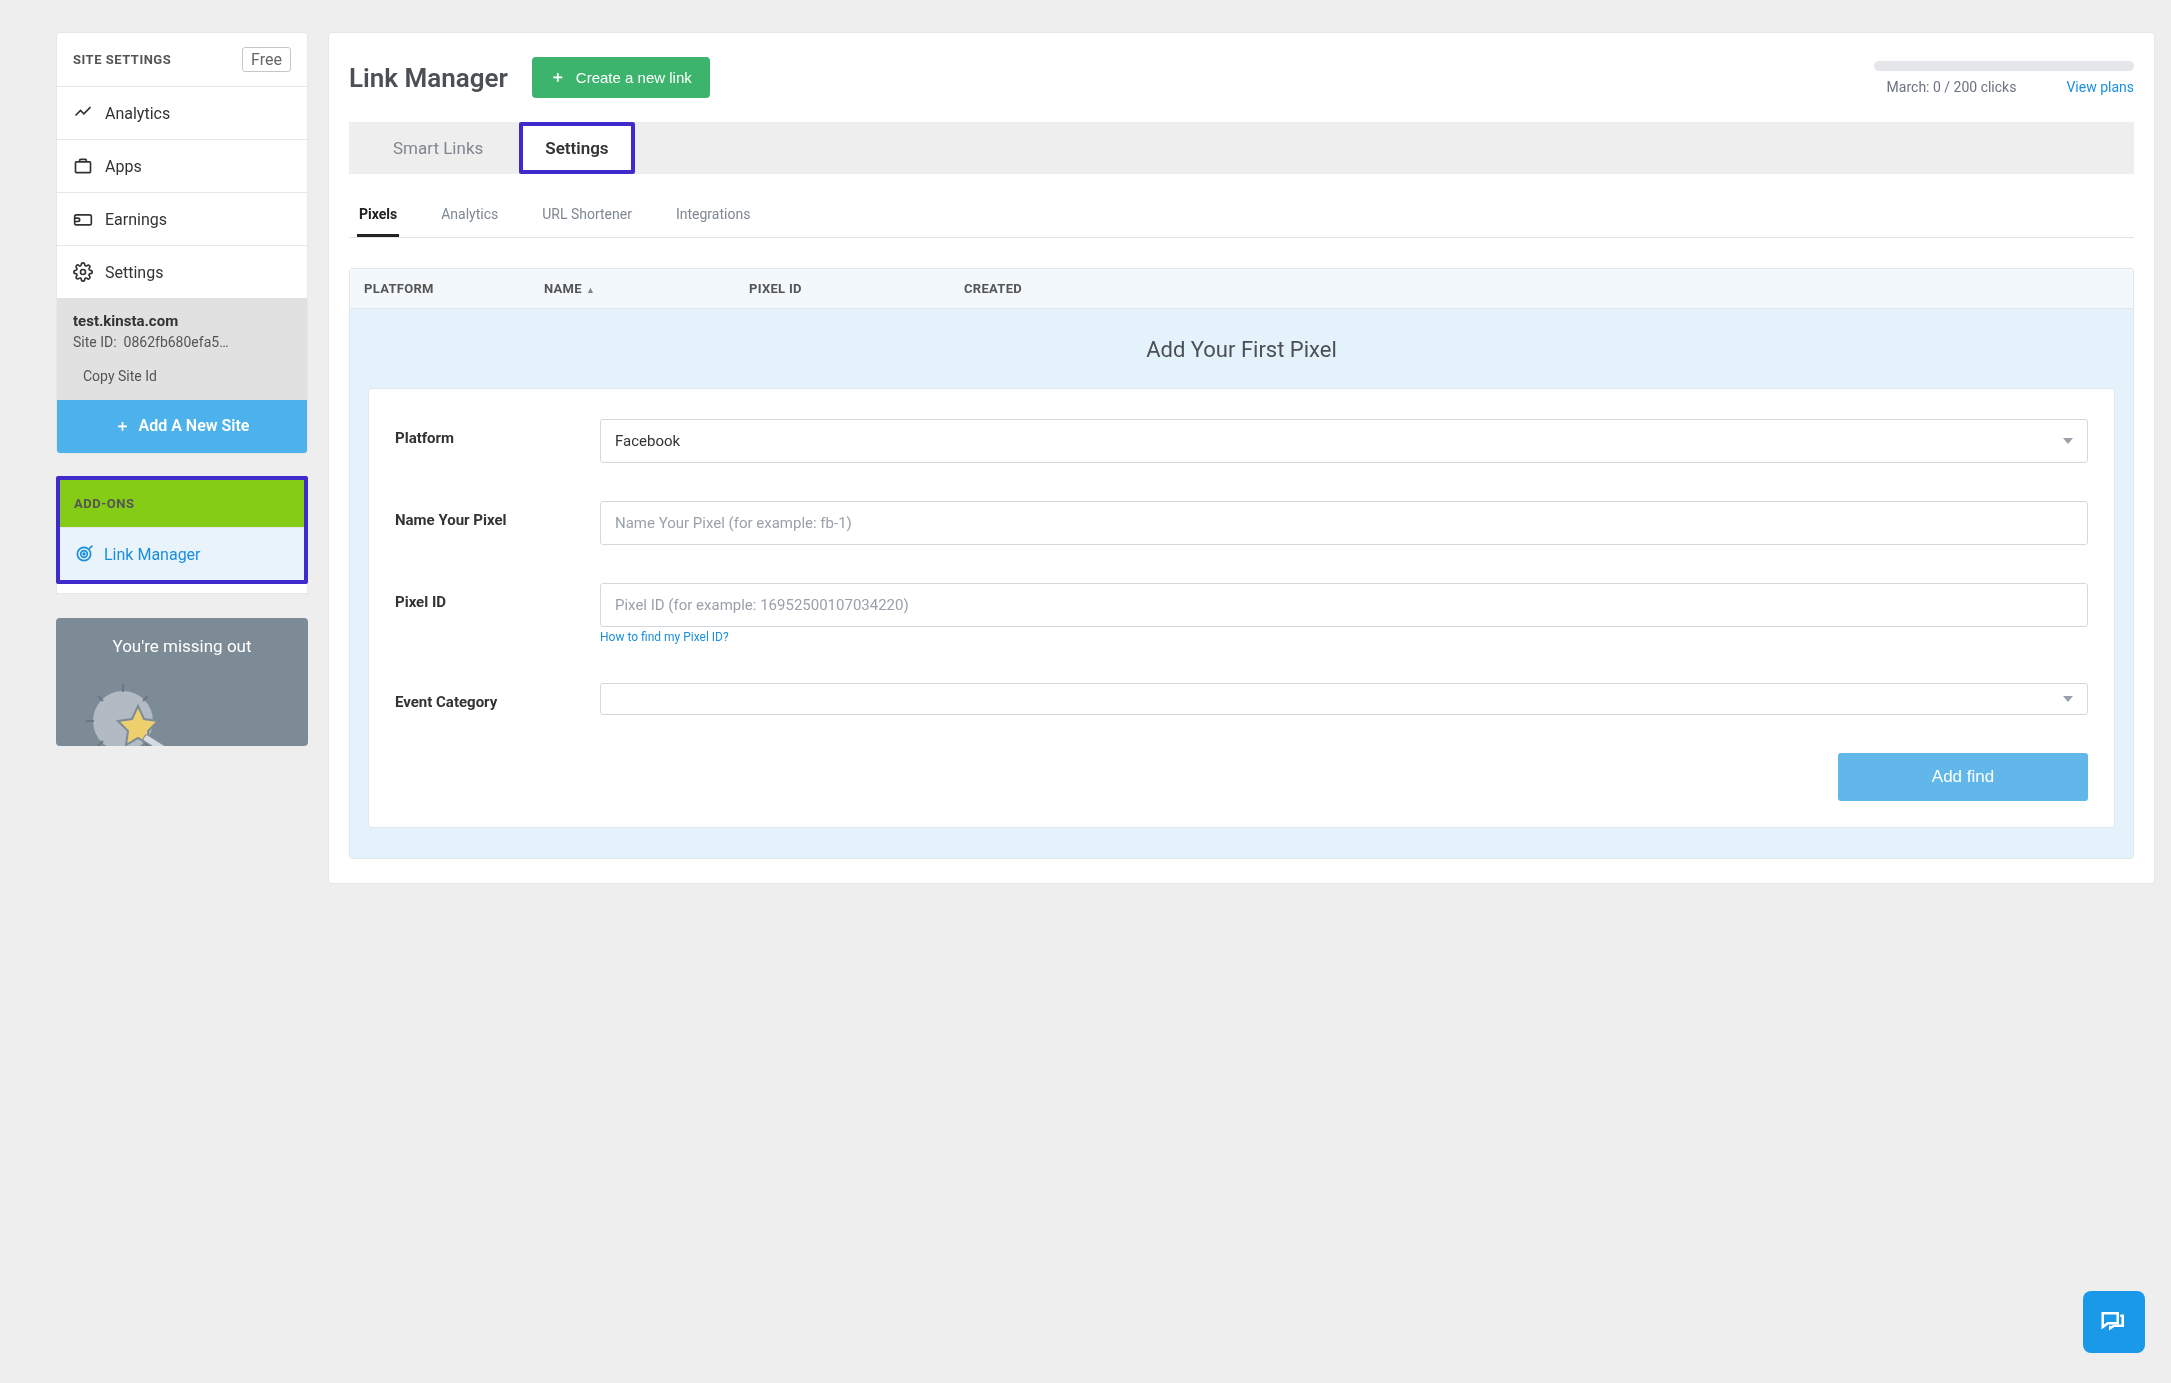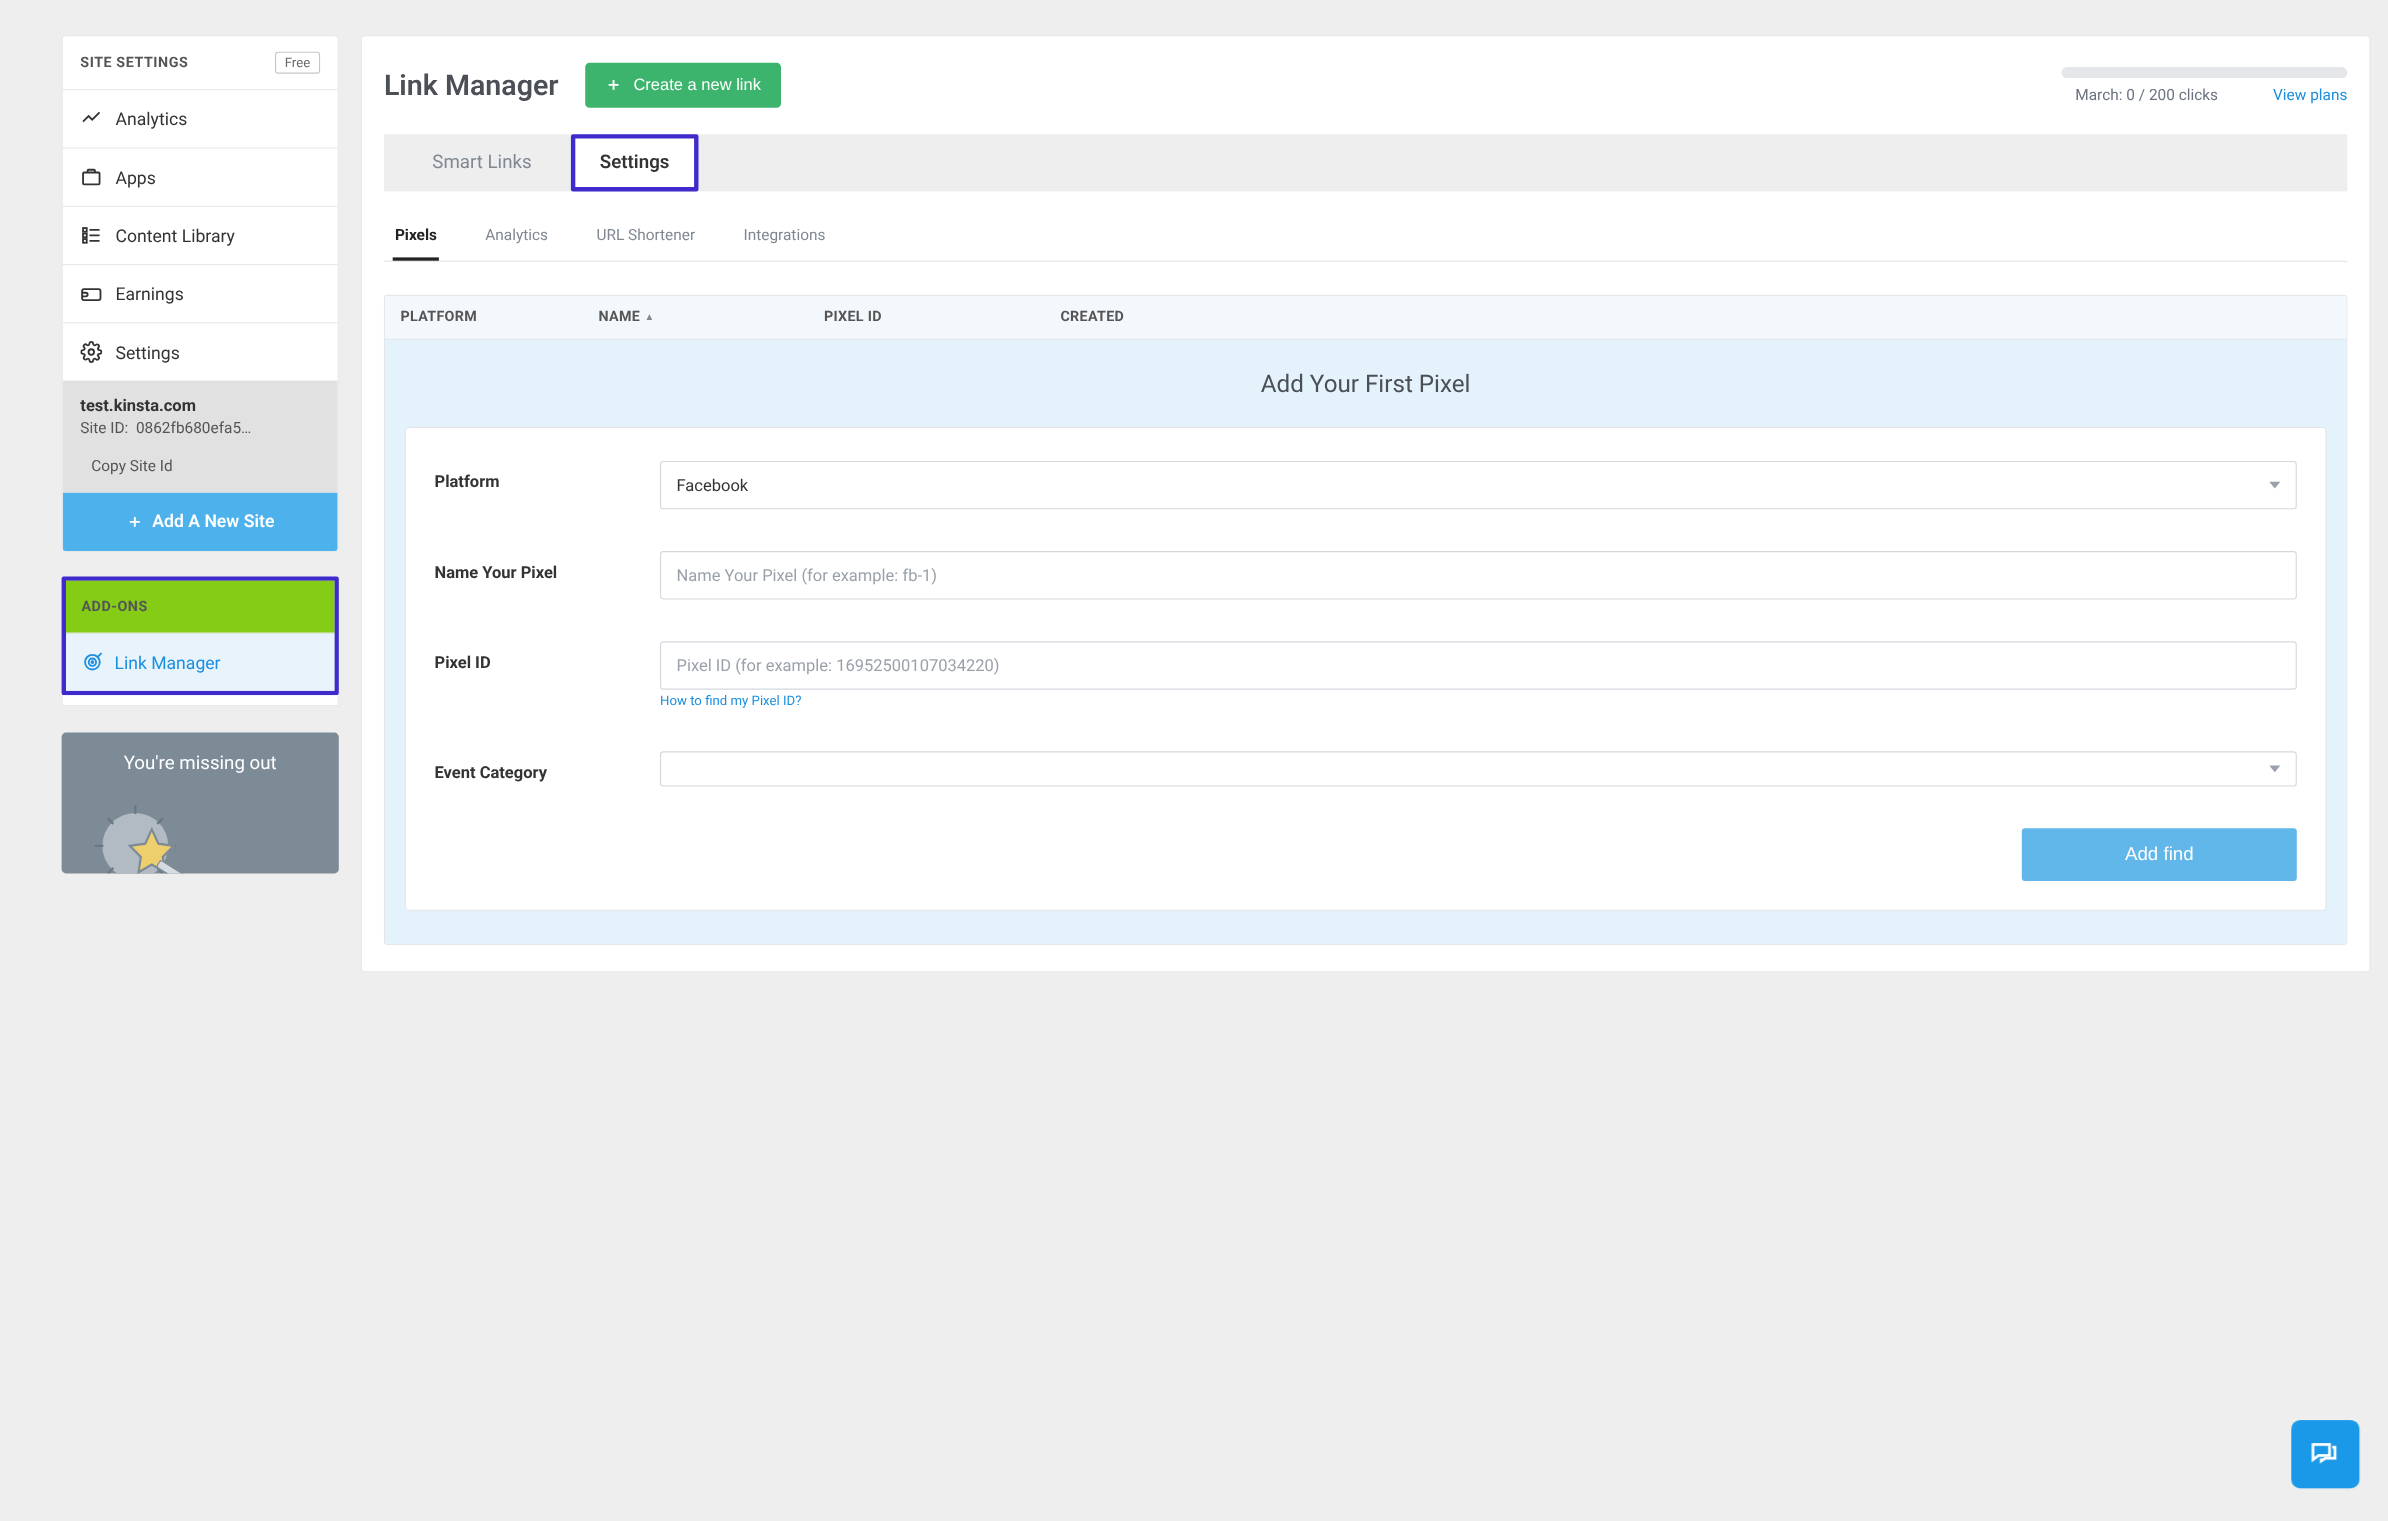--- a/index.html
+++ b/index.html
@@ -34,21 +34,21 @@
 }
 .sidebar-header h3 {
   font-size: 13px;
   font-weight: 700;
   letter-spacing: 0.5px;
   color: #555;
 }
 .badge-free {
   border: 1px solid #c3c7cc;
   color: #666;
-  font-size: 12px;
+  font-size: 16px;
   padding: 2px 8px;
   border-radius: 3px;
 }
 .nav-item {
   display: flex;
   align-items: center;
   gap: 12px;
   padding: 16px 16px;
   border-bottom: 1px solid #e5e7eb;
   color: #333;
@@ -331,33 +331,20 @@
       <div class="nav-item">
         <span class="ic">
           <svg width="20" height="20" viewBox="0 0 24 24" fill="none" stroke="currentColor" stroke-width="2">
               <rect x="3" y="7" width="18" height="13" rx="1"></rect>
               <path d="M8 7V5a1 1 0 011-1h6a1 1 0 011 1v2"></path>
             </svg>
         </span>
         <span>Apps</span>
       </div>
 
-      <div class="nav-item">
-        <span class="ic">
-          <svg width="20" height="20" viewBox="0 0 24 24" fill="none" stroke="currentColor" stroke-width="2">
-              <rect x="3" y="4" width="4" height="4"></rect>
-              <line x1="10" y1="6" x2="21" y2="6"></line>
-              <rect x="3" y="10" width="4" height="4"></rect>
-              <line x1="10" y1="12" x2="21" y2="12"></line>
-              <rect x="3" y="16" width="4" height="4"></rect>
-              <line x1="10" y1="18" x2="21" y2="18"></line>
-            </svg>
-        </span>
-        <span>Content Library</span>
-      </div>
 
       <div class="nav-item">
         <span class="ic">
           <svg width="20" height="20" viewBox="0 0 24 24" fill="none" stroke="currentColor" stroke-width="2">
               <rect x="2" y="7" width="20" height="12" rx="2"></rect>
               <path d="M2 11h4a2 2 0 010 4H2"></path>
             </svg>
         </span>
         <span>Earnings</span>
       </div>

